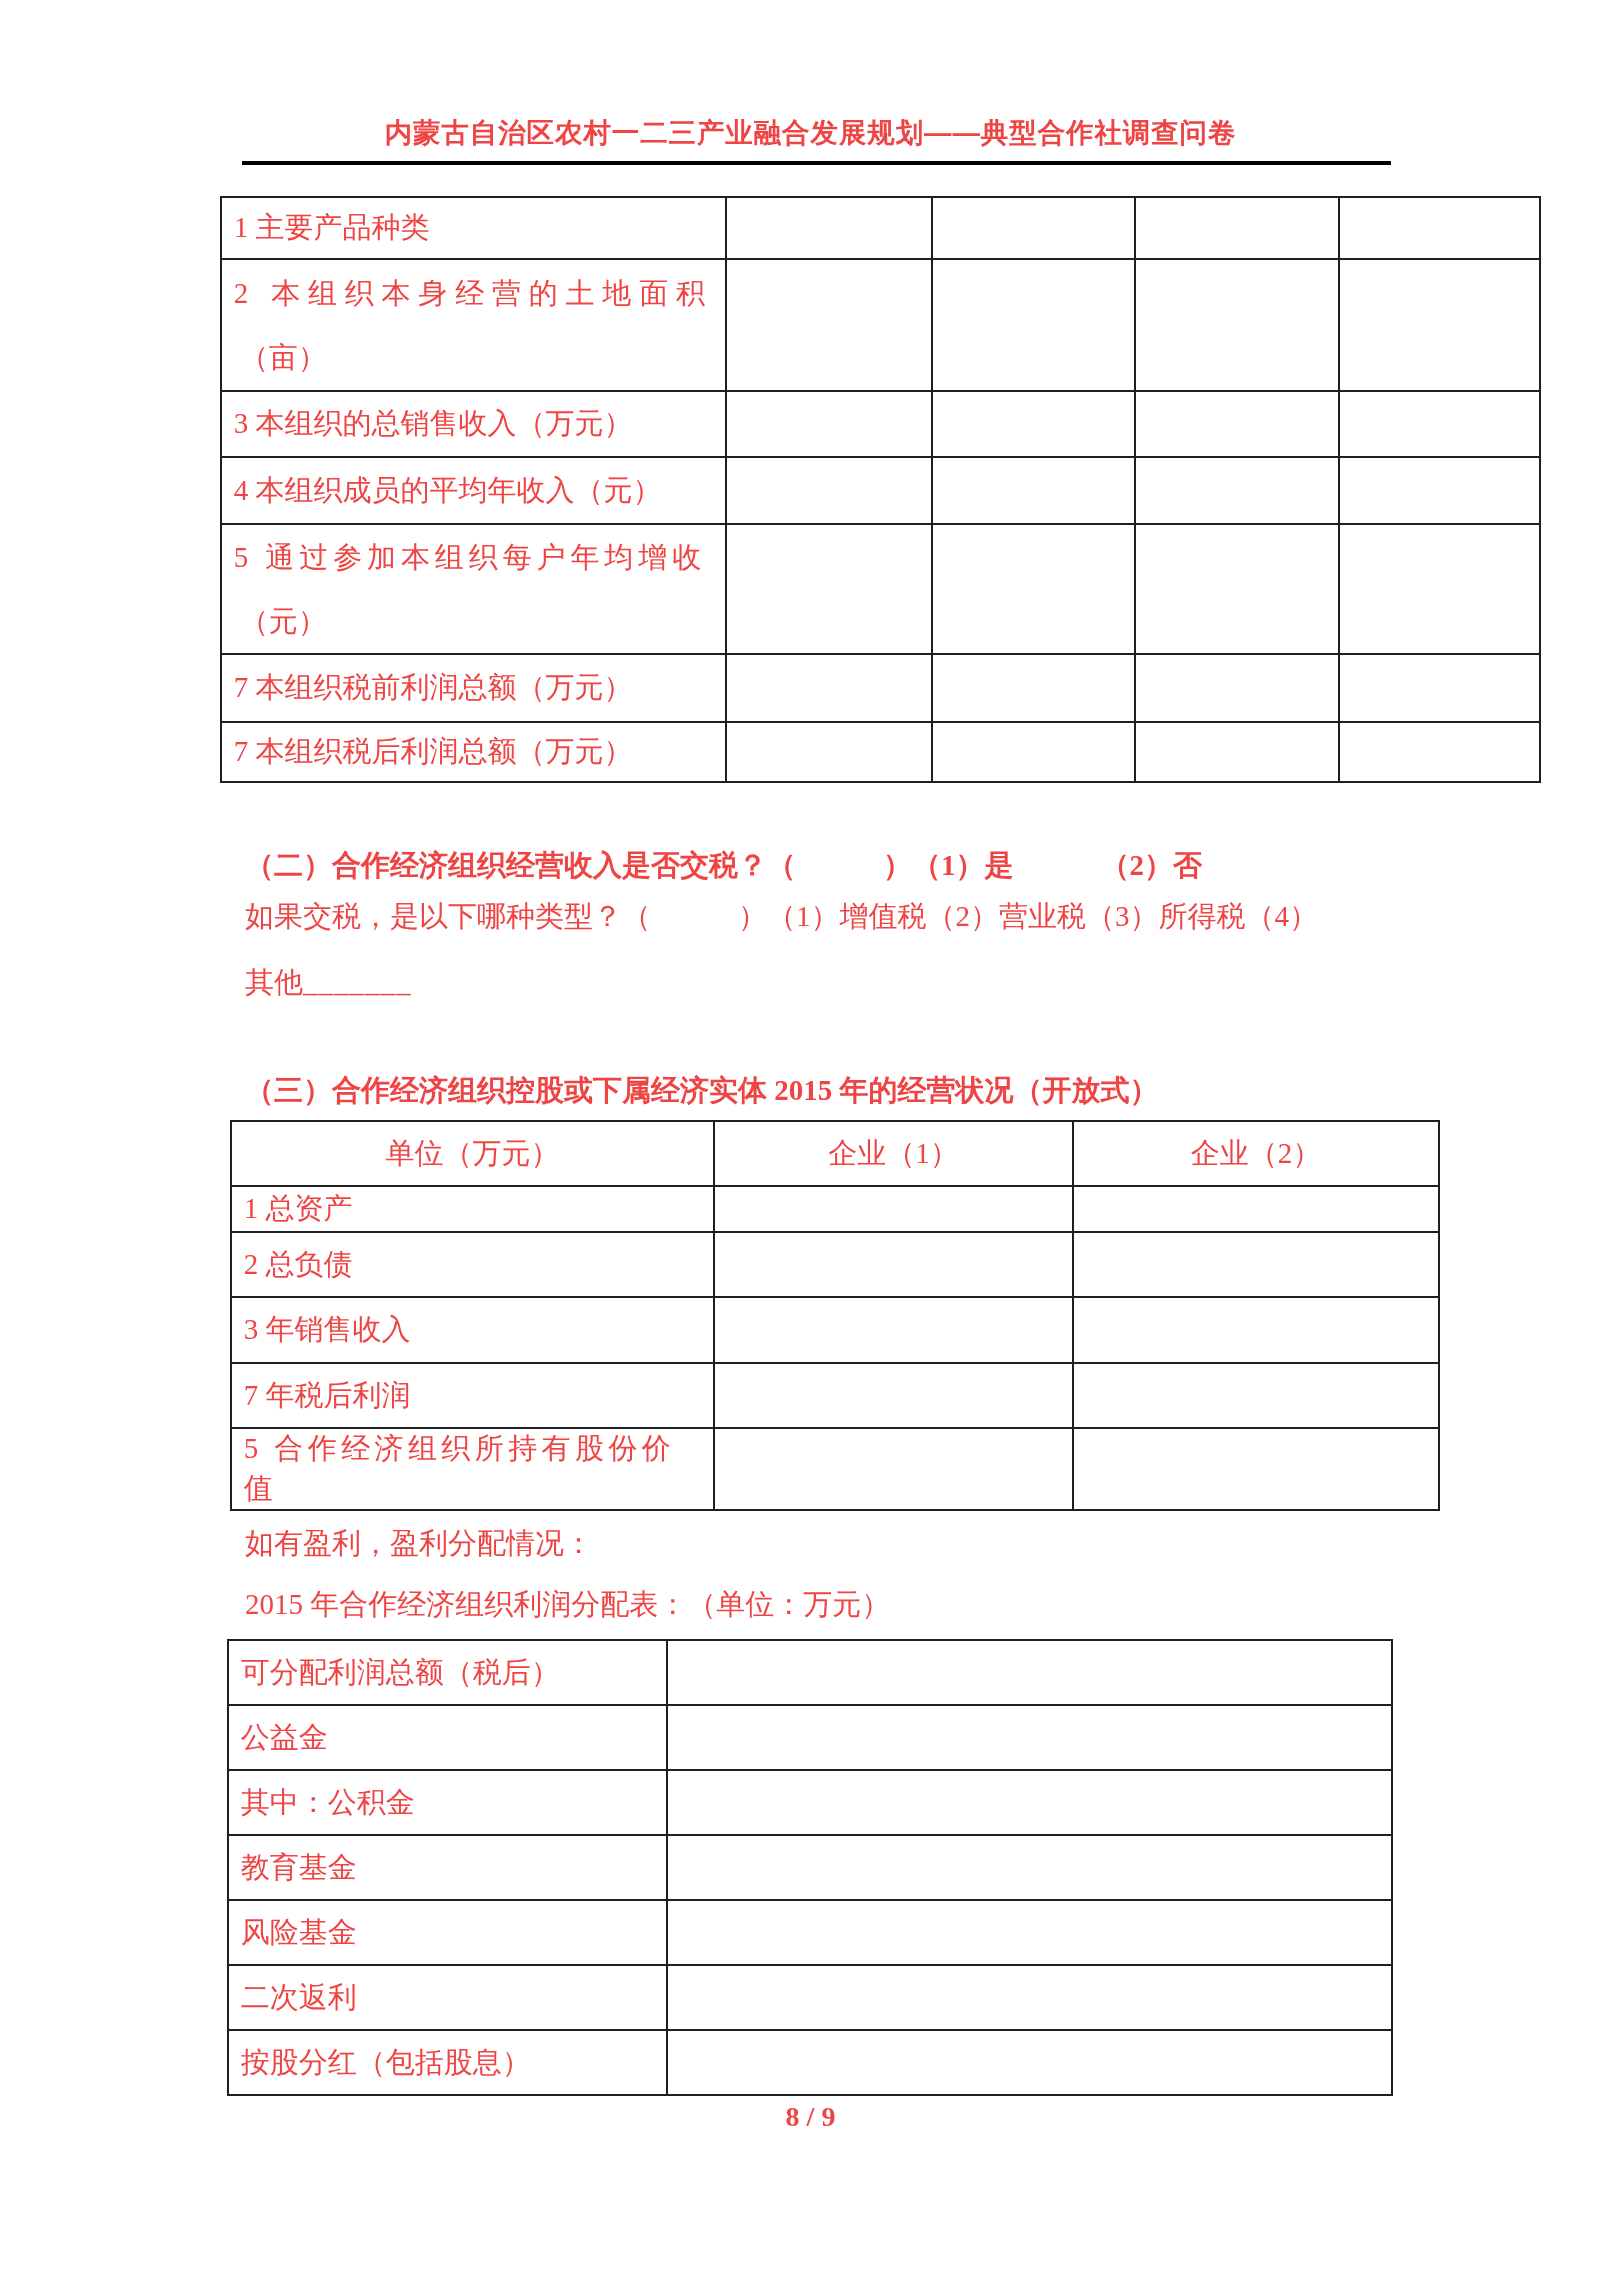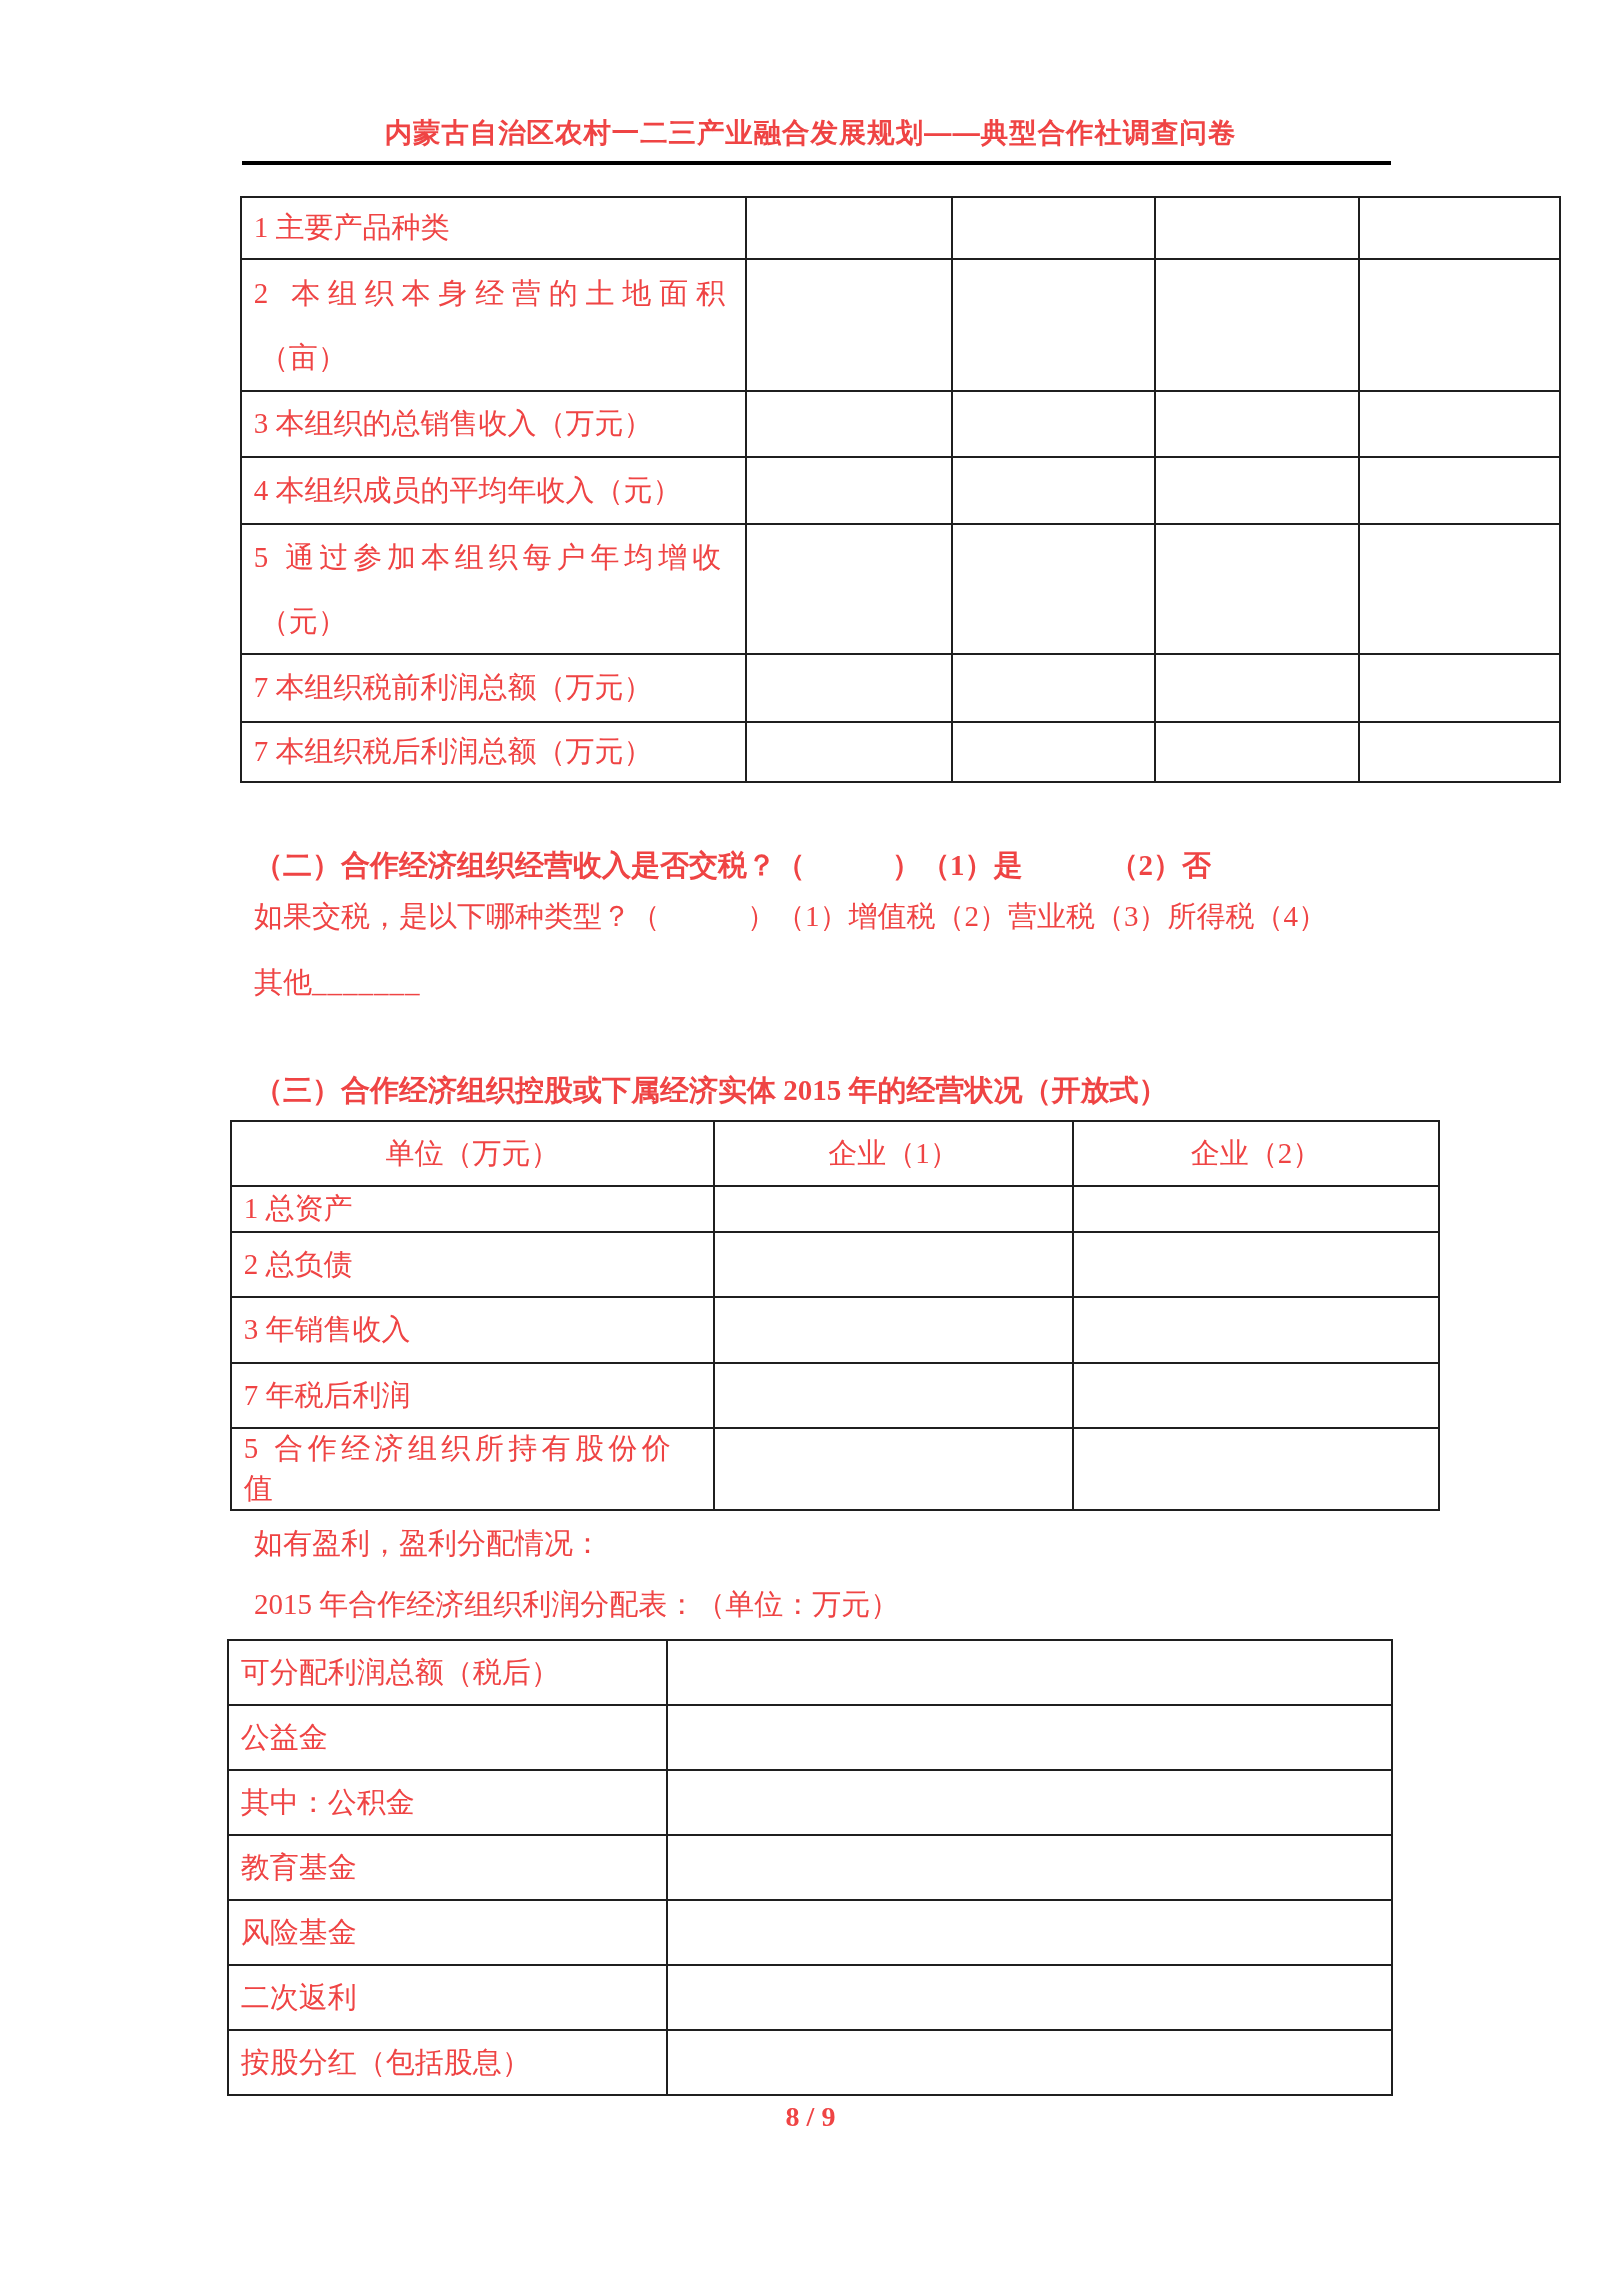--- a/index.html
+++ b/index.html
@@ -21,21 +21,21 @@
     font-size:27.4px;
     letter-spacing:1px;
     line-height:39px;
   }
   .header-rule{
     position:absolute; top:161px; left:242px;
     width:1149px; height:3.9px; background:#000000;
   }
   
   .tline{
-    position:absolute; left:254px;
+    position:absolute; left:245px;
     font-size:29px; line-height:41px; white-space:nowrap;
   }
   .bold{font-weight:bold;}
   .blank-underline{letter-spacing:1px;}
   
   table.doc-table{
     position:absolute;
     border-collapse:collapse;
     table-layout:fixed;
     border:2.9px solid #1f1f1f;
@@ -63,21 +63,21 @@
   }
 </style>
 </head>
 <body>
 
 <div class="page">
 
   <div class="doc-title">内蒙古自治区农村一二三产业融合发展规划——典型合作社调查问卷</div>
   <div class="header-rule"></div>
 
-  <table class="doc-table" style="left:240px; top:196px; width:1318px;">
+  <table class="doc-table" style="left:220px; top:196px; width:1318px;">
     <colgroup>
       <col style="width:505px">
         <col style="width:206px">
         <col style="width:203px">
       <col style="width:204px">
         <col style="width:201px">
     </colgroup>
     <tbody>
         <tr style="height:62px;">
       <td class="lbl">1 主要产品种类</td>

